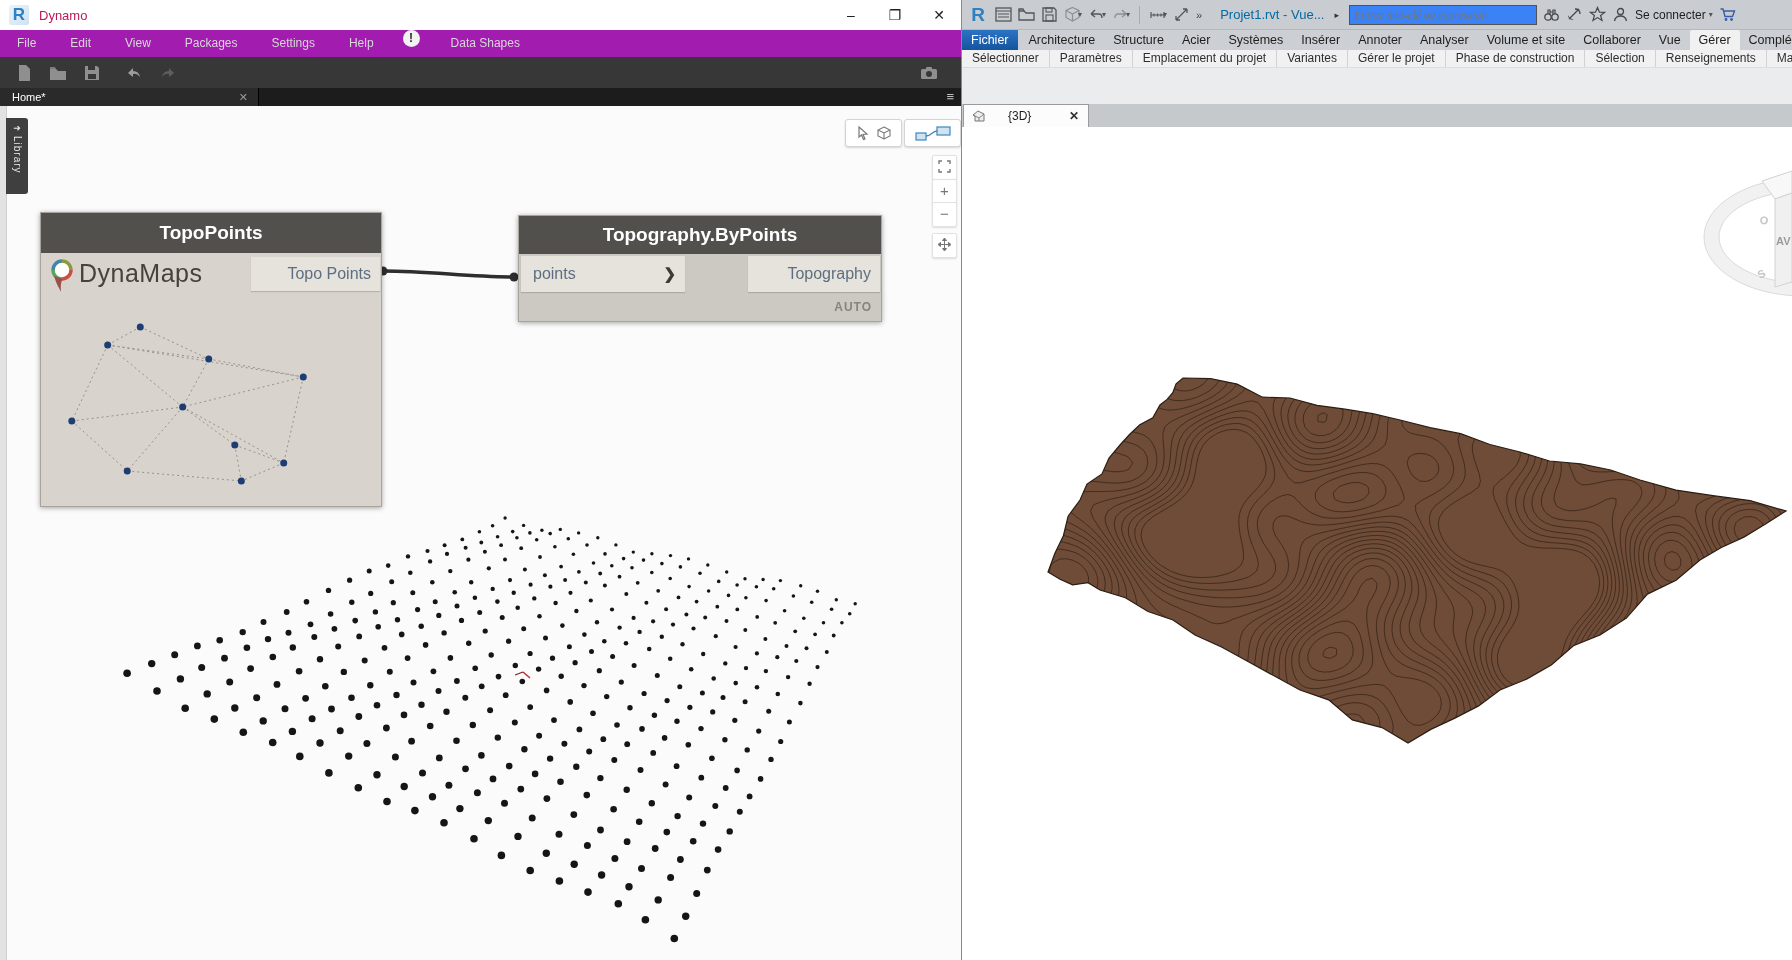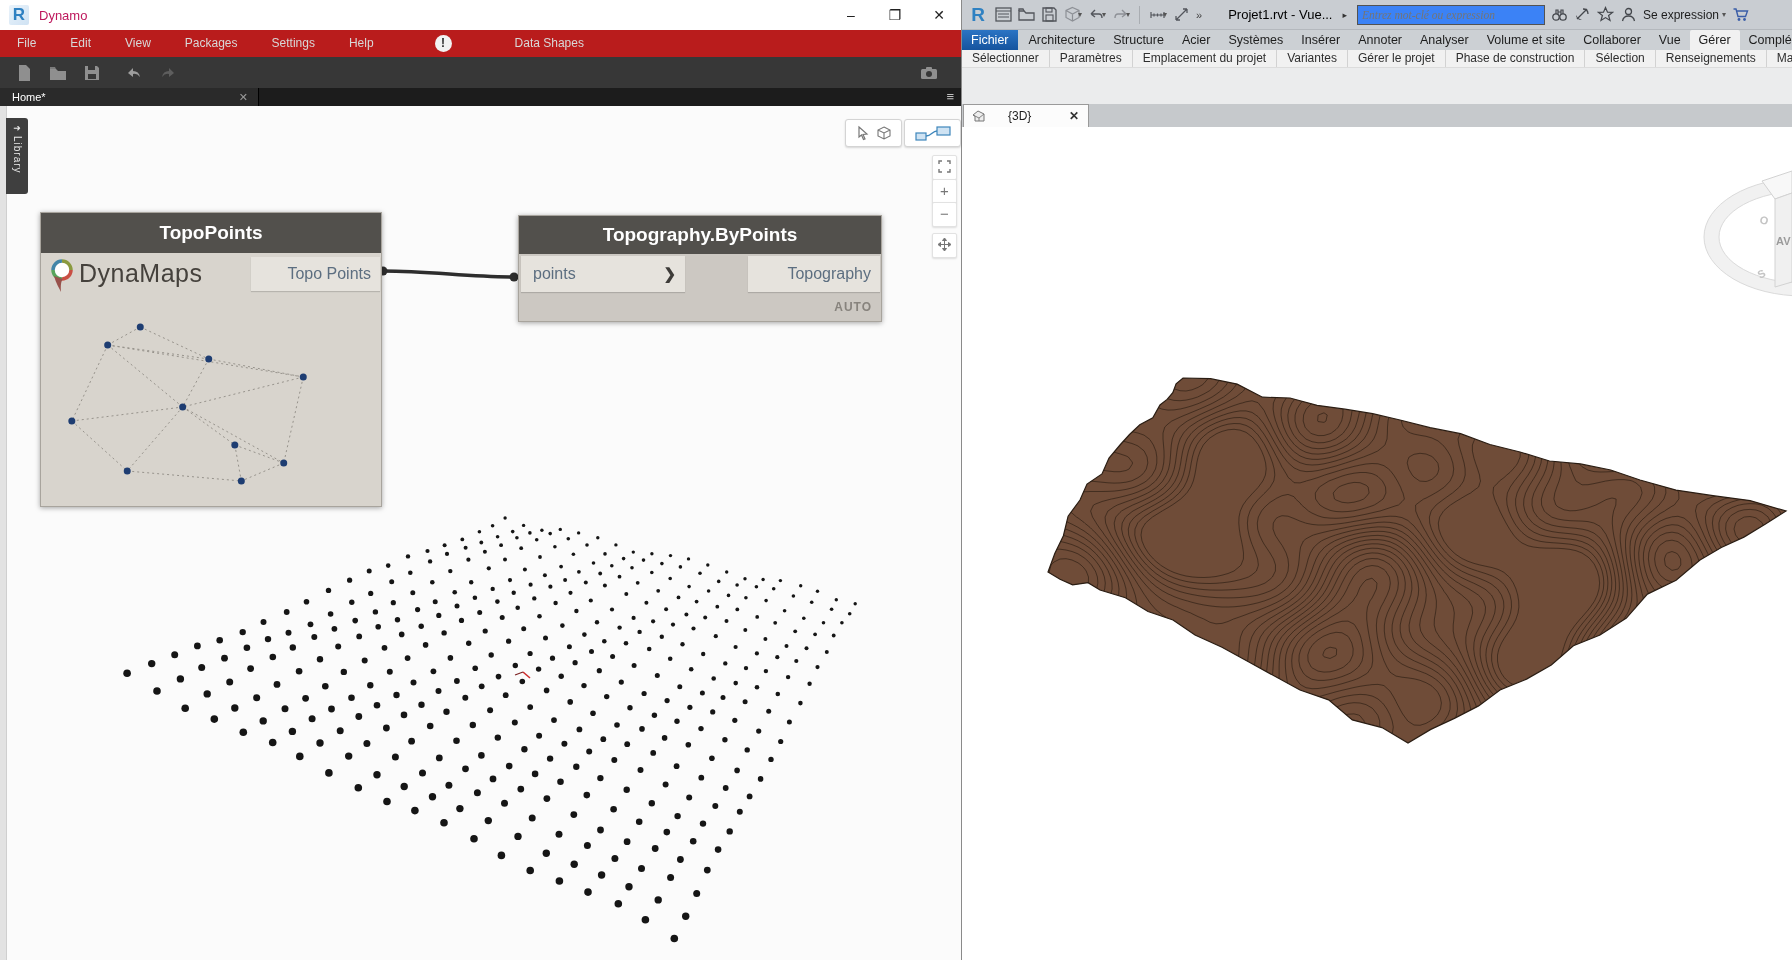--- a/index.html
+++ b/index.html
@@ -6,21 +6,21 @@
   #stage{position:relative;width:1792px;height:960px;overflow:hidden;background:#fff;
          font-family:"Liberation Sans",sans-serif;-webkit-font-smoothing:antialiased;}
   .abs{position:absolute;}
   
   #dynamo{left:0;top:0;width:962px;height:960px;background:#fbfbfb;border-right:1px solid #8a8a8a;box-sizing:border-box;}
   .dyn-titlebar{left:0;top:0;width:100%;height:30px;background:#fff;display:flex;align-items:center;}
   .dyn-rlogo{width:20px;height:20px;margin-left:9px;color:#2f81c2;font-weight:bold;font-size:17px;line-height:20px;text-align:center;background:linear-gradient(135deg,#eaf3fb,#cfe2f3);border-radius:2px;}
   .dyn-title{margin-left:10px;font-size:13px;color:#be185d;}
   .winbtns{margin-left:auto;display:flex;}
   .winbtn{width:44px;height:28px;text-align:center;line-height:28px;font-size:14px;color:#222;}
-  .dyn-menubar{left:0;top:30px;width:100%;height:27px;background:#b91c1c;display:flex;align-items:center;gap:32px;}
+  .dyn-menubar{left:0;top:30px;width:100%;height:27px;background:#a21caf;display:flex;}
   .menu-item{color:#d8d8d8;font-size:12px;padding:0 17px;line-height:27px;}
   .alert-badge{width:17px;height:17px;border-radius:50%;background:#f2f2f2;color:#2b2b2b;font-weight:bold;font-size:12px;text-align:center;line-height:17px;margin:0 14px 0 12px;}
   .dyn-toolbar{left:0;top:57px;width:100%;height:31px;background:#373737;display:flex;align-items:center;gap:14px;padding-left:14px;box-sizing:border-box;}
   .tbicon{width:20px;height:20px;}
   .dyn-tabbar{left:0;top:88px;width:100%;height:18px;background:#1c1c1c;display:flex;align-items:center;}
   .dyn-tab{width:258px;height:18px;background:#2a2a2a;display:flex;align-items:center;border-right:1px solid #000;}
   .dyn-tab-label{color:#fff;font-size:11px;margin-left:12px;}
   .dyn-tab-close{margin-left:auto;margin-right:10px;color:#9a9a9a;font-size:11px;}
   .dyn-burger{margin-left:auto;margin-right:7px;color:#c0c0c0;font-size:13px;letter-spacing:0;line-height:10px;}
   .dyn-canvas{left:0;top:106px;width:961px;height:854px;background:#fbfbfb;}
@@ -45,21 +45,21 @@
   .tg-chevron{position:absolute;right:9px;top:0;color:#3d3b38;font-weight:bold;font-size:15px;}
   .tg-outport{left:229px;top:40px;width:132px;height:36px;line-height:36px;text-align:right;padding-right:9px;box-sizing:border-box;}
   .tg-lacing{left:0;top:78px;width:100%;height:26px;line-height:26px;text-align:right;padding-right:9px;box-sizing:border-box;color:#87837d;font-size:12px;font-weight:bold;letter-spacing:1px;}
   
   #revit{left:962px;top:0;width:830px;height:960px;background:#fff;}
   .rvt-qat{left:0;top:0;width:830px;height:30px;background:#c9cdd2;border-bottom:1px solid #b4b8bd;display:flex;align-items:center;gap:6px;padding-left:5px;box-sizing:border-box;}
   .rvt-rlogo{width:22px;height:22px;color:#2f81c2;font-weight:bold;font-size:19px;line-height:22px;text-align:center;}
   .qicon{width:17px;height:17px;display:inline-block;}
   .caret{font-size:8px;color:#555;margin-left:-3px;}
   .qat-sep{width:1px;height:18px;background:#a9adb2;margin:0 3px;}
-  .qat-title{font-size:13px;color:#000000;margin-left:20px;white-space:nowrap;}
+  .qat-title{font-size:13px;color:#0369a1;margin-left:12px;white-space:nowrap;}
   .qat-play{font-size:9px;color:#333;margin:0 4px;}
   .rvt-search{width:178px;height:18px;border:1px solid #525252;background:#3b82f6;font-style:italic;font-size:11.5px;color:#333;padding:0 4px;font-family:Liberation Serif, serif;}
   .signin-label{font-size:12px;color:#1d1d1d;white-space:nowrap;}
   .rvt-tabs{left:0;top:30px;width:830px;height:20px;background:#ccd0d4;display:flex;align-items:flex-end;overflow:hidden;}
   .rtab{font-size:12.5px;color:#1d1d1d;padding:0 9px;line-height:20px;white-space:nowrap;}
   .rtab-file{background:linear-gradient(#2b74c4,#16549e);color:#fff;margin-right:2px;}
   .rtab-active{background:#f1f1f1;border-radius:2px 2px 0 0;}
   .rvt-panels{left:0;top:50px;width:830px;height:17px;background:#f1f1f1;border-bottom:1px solid #dcdcdc;display:flex;overflow:hidden;}
   .rpanel{font-size:12px;color:#2e2e2e;line-height:17px;padding:0 10px;border-right:1px solid #d2d2d2;white-space:nowrap;}
   .rvt-ribbonpad{left:0;top:68px;width:830px;height:36px;background:#ebeced;}
@@ -697,21 +697,21 @@
           <path d="M3 13 L11 5 M11 5 L13 3 M9 3 Q14 3 14 8" fill="none" stroke="#44474c" stroke-width="1.3"></path>
           <path d="M2 9 Q2 14 8 14 L4 12 Z" fill="#44474c"></path>
         </svg>
       <svg class="qicon" viewBox="0 0 17 17">
           <path d="M8.5 1.5 L10.5 6.2 L15.5 6.4 L11.6 9.5 L13 14.5 L8.5 11.6 L4 14.5 L5.4 9.5 L1.5 6.4 L6.5 6.2 Z" fill="none" stroke="#44474c" stroke-width="1.2"></path>
         </svg>
       <svg class="qicon" viewBox="0 0 17 17">
           <circle cx="8.5" cy="5.5" r="3" fill="none" stroke="#44474c" stroke-width="1.3"></circle>
           <path d="M2.5 15 Q3.5 10 8.5 10 Q13.5 10 14.5 15" fill="none" stroke="#44474c" stroke-width="1.3"></path>
         </svg>
-      <span class="signin-label">Se expression</span>
+      <span class="signin-label">Se connecter</span>
       <span class="caret">▾</span>
       <svg class="qicon" viewBox="0 0 17 17">
           <path d="M1.5 3 H4 L6 10.5 H13.5 L15.5 5 H5" fill="none" stroke="#3a5da8" stroke-width="1.4"></path>
           <circle cx="7" cy="13.5" r="1.4" fill="#3a5da8"></circle>
           <circle cx="12.5" cy="13.5" r="1.4" fill="#3a5da8"></circle>
         </svg>
     </div>
 
     <div id="rvt-tabs" class="abs rvt-tabs">
         <div class="rtab rtab-file">Fichier</div>

